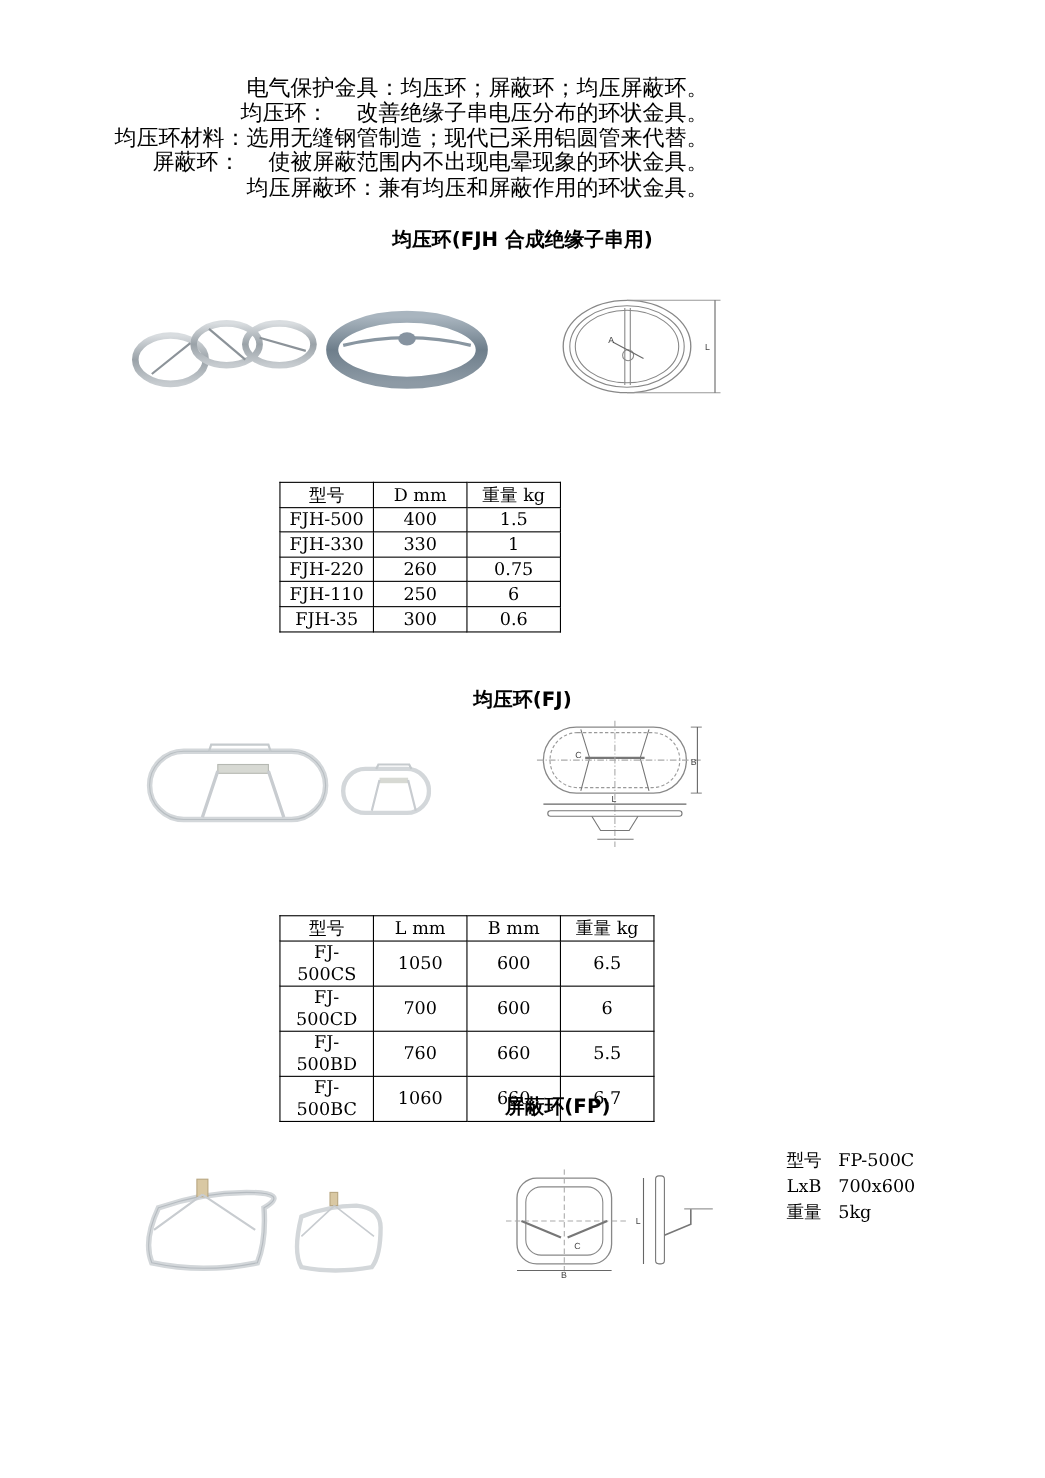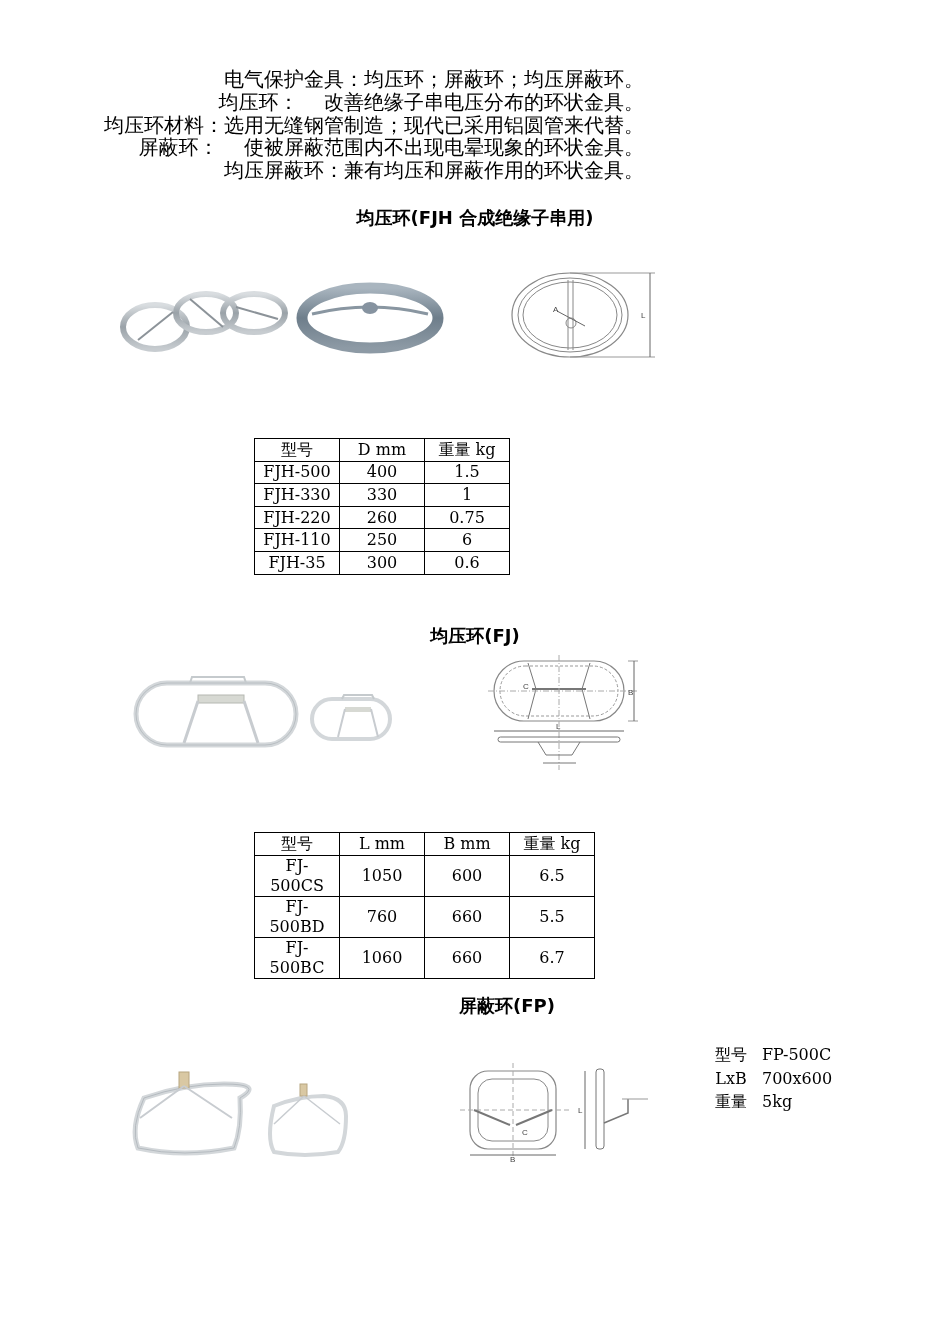--- a/index.html
+++ b/index.html
@@ -147,20 +147,26 @@
     <td style="width:76px;margin-top:36px;">B mm</td>
     <td style="width:76px;">重量 kg</td>
   </tr>
   <tr>
     <td>FJ-500CS</td>
     <td>1050</td>
     <td>600</td>
     <td>6.5</td>
   </tr>
   <tr>
+    <td>FJ-500CD</td>
+    <td>700</td>
+    <td>600</td>
+    <td>6</td>
+  </tr>
+  <tr>
     <td>FJ-500BD</td>
     <td>760</td>
     <td>660</td>
     <td>5.5</td>
   </tr>
   <tr>
     <td>FJ-500BC</td>
     <td>1060</td>
     <td>660</td>
     <td>6.7</td>

